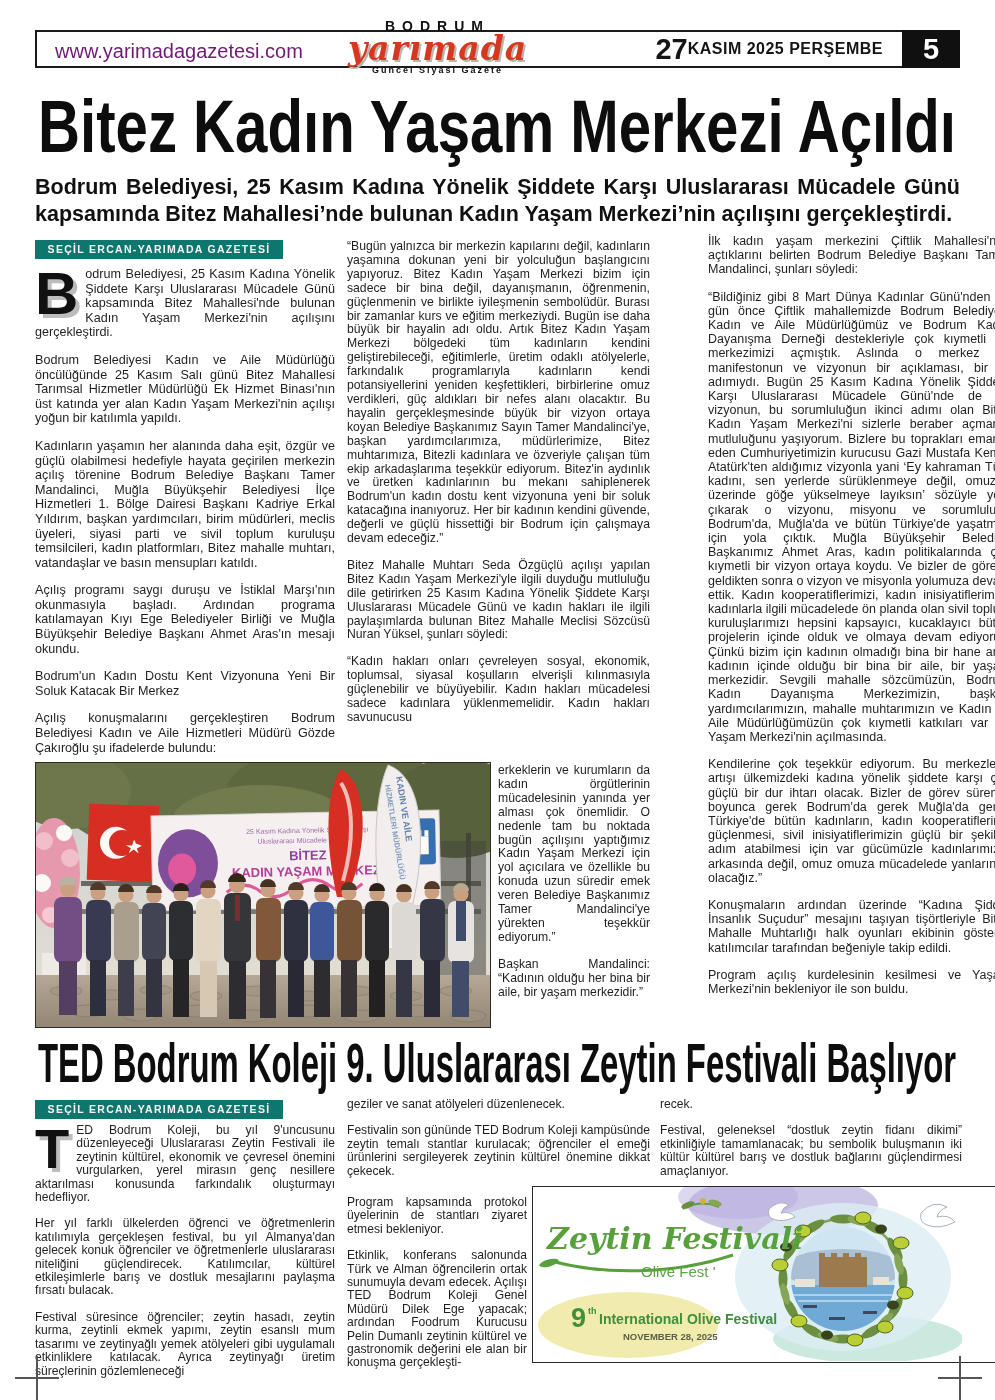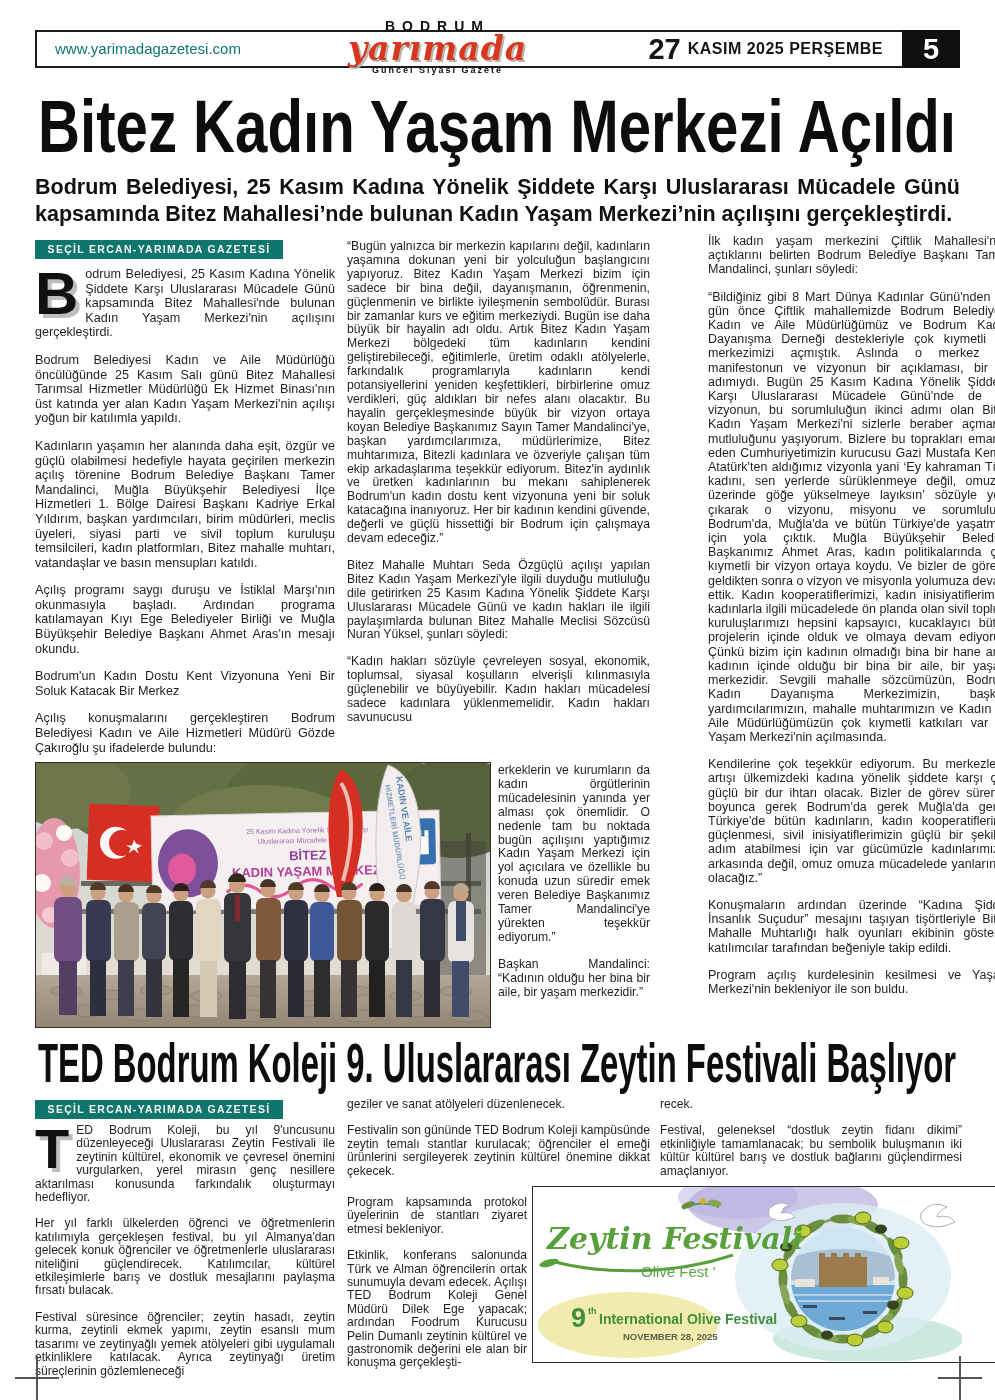--- a/index.html
+++ b/index.html
@@ -2,27 +2,27 @@
 <html><head>
 <meta charset="utf-8">
 <style>
   html,body{margin:0;padding:0;background:#e8e8e8;}
   #page{position:relative;width:995px;height:1400px;background:#ffffff;margin:0 auto;
         font-family:"Liberation Sans",sans-serif;overflow:hidden;}
 
   
   .header-box{position:absolute;left:35px;top:30px;width:925px;height:38px;
               border:2px solid #1b1b1b;box-sizing:border-box;background:#fff;}
-  .site-url{position:absolute;left:18px;top:8px;font-size:15px;color:#0f766e;text-align:center;}
+  .site-url{position:absolute;left:18px;top:8px;font-size:20px;color:#701a75;text-align:center;}
   .masthead{position:absolute;left:0;right:120px;top:-14px;text-align:center;}
   .masthead .city{display:block;font-size:14px;font-weight:bold;letter-spacing:7px;color:#111;}
   .masthead .name{display:block;font-family:"DejaVu Serif",serif;font-style:italic;font-weight:bold;
                   font-size:33px;line-height:30px;color:#d8371f;text-shadow:2px 2px 0 #b9b5ae;letter-spacing:1px;}
   .masthead .tagline{display:block;font-size:9px;font-weight:bold;letter-spacing:2px;color:#111;margin-top:1px;}
-  .date-block{position:absolute;right:75px;top:0;height:34px;display:flex;align-items:center;gap:7px;}
+  .date-block{position:absolute;right:75px;top:0;height:34px;display:flex;align-items:center;}
   .date-day{font-size:29px;font-weight:bold;color:#151515;}
   .date-rest{font-size:16px;font-weight:bold;color:#151515;letter-spacing:.5px;}
   .page-num-box{position:absolute;right:-2px;top:-2px;width:58px;height:38px;background:#101010;
                 color:#fff;font-size:29px;font-weight:bold;display:flex;align-items:center;justify-content:center;}
 
   
   .headline-svg{position:absolute;left:35px;overflow:visible;}
   .headline-svg text{font-family:"Liberation Sans",sans-serif;font-weight:bold;fill:#0d0d0d;}
   .subheadline{position:absolute;left:35px;top:174px;width:925px;font-size:21.5px;font-weight:bold;
                line-height:26.5px;color:#111;text-align:justify;}
@@ -88,21 +88,21 @@
     <p>Bodrum Belediyesi Kadın ve Aile Müdürlüğü öncülüğünde 25 Kasım Salı günü Bitez Mahallesi Tarımsal Hizmetler Müdürlüğü Ek Hizmet Binası'nın üst katında yer alan Kadın Yaşam Merkezi'nin açılışı yoğun bir katılımla yapıldı.</p>
     <p>Kadınların yaşamın her alanında daha eşit, özgür ve güçlü olabilmesi hedefiyle hayata geçirilen merkezin açılış törenine Bodrum Belediye Başkanı Tamer Mandalinci, Muğla Büyükşehir Belediyesi İlçe Hizmetleri 1. Bölge Dairesi Başkanı Kadriye Erkal Yıldırım, başkan yardımcıları, birim müdürleri, meclis üyeleri, siyasi parti ve sivil toplum kuruluşu temsilcileri, kadın platformları, Bitez mahalle muhtarı, vatandaşlar ve basın mensupları katıldı.</p>
     <p>Açılış programı saygı duruşu ve İstiklal Marşı'nın okunmasıyla başladı. Ardından programa katılamayan Kıyı Ege Belediyeler Birliği ve Muğla Büyükşehir Belediye Başkanı Ahmet Aras'ın mesajı okundu.</p>
     <p>Bodrum'un Kadın Dostu Kent Vizyonuna Yeni Bir Soluk Katacak Bir Merkez</p>
     <p>Açılış konuşmalarını gerçekleştiren Bodrum Belediyesi Kadın ve Aile Hizmetleri Müdürü Gözde Çakıroğlu şu ifadelerde bulundu:</p>
   </div>
 
   <div class="col a1c2">
     <p>“Bugün yalnızca bir merkezin kapılarını değil, kadınların yaşamına dokunan yeni bir yolculuğun başlangıcını yapıyoruz. Bitez Kadın Yaşam Merkezi bizim için sadece bir bina değil, dayanışmanın, öğrenmenin, güçlenmenin ve birlikte iyileşmenin sembolüdür. Burası bir zamanlar kurs ve eğitim merkeziydi. Bugün ise daha büyük bir hayalin adı oldu. Artık Bitez Kadın Yaşam Merkezi bölgedeki tüm kadınların kendini geliştirebileceği, eğitimlerle, üretim odaklı atölyelerle, farkındalık programlarıyla kadınların kendi potansiyellerini yeniden keşfettikleri, birbirlerine omuz verdikleri, güç aldıkları bir nefes alanı olacaktır. Bu hayalin gerçekleşmesinde büyük bir vizyon ortaya koyan Belediye Başkanımız Sayın Tamer Mandalinci'ye, başkan yardımcılarımıza, müdürlerimize, Bitez muhtarımıza, Bitezli kadınlara ve özveriyle çalışan tüm ekip arkadaşlarıma teşekkür ediyorum. Bitez'in aydınlık ve üretken kadınlarının bu mekanı sahiplenerek Bodrum'un kadın dostu kent vizyonuna yeni bir soluk katacağına inanıyoruz. Her bir kadının kendini güvende, değerli ve güçlü hissettiği bir Bodrum için çalışmaya devam edeceğiz.”</p>
     <p>Bitez Mahalle Muhtarı Seda Özgüçlü açılışı yapılan Bitez Kadın Yaşam Merkezi'yle ilgili duyduğu mutluluğu dile getirirken 25 Kasım Kadına Yönelik Şiddete Karşı Uluslararası Mücadele Günü ve kadın hakları ile ilgili paylaşımlarda bulunan Bitez Mahalle Meclisi Sözcüsü Nuran Yüksel, şunları söyledi:</p>
-    <p>“Kadın hakları sözüyle çevreleyen sosyal, ekonomik, toplumsal, siyasal koşulların elverişli kılınmasıyla güçlenebilir ve büyüyebilir. Kadın hakları mücadelesi sadece kadınlara yüklenmemelidir. Kadın hakları savunucusu</p>
+    <p>“Kadın hakları onları çevreleyen sosyal, ekonomik, toplumsal, siyasal koşulların elverişli kılınmasıyla güçlenebilir ve büyüyebilir. Kadın hakları mücadelesi sadece kadınlara yüklenmemelidir. Kadın hakları savunucusu</p>
   </div>
 
   <div class="col a1c2n">
     <p>erkeklerin ve kurumların da kadın örgütlerinin mücadelesinin yanında yer alması çok önemlidir. O nedenle tam bu noktada bugün açılışını yaptığımız Kadın Yaşam Merkezi için yol açıcılara ve özellikle bu konuda uzun süredir emek veren Belediye Başkanımız Tamer Mandalinci'ye yürekten teşekkür ediyorum.”</p>
     <p>Başkan Mandalinci: “Kadının olduğu her bina bir aile, bir yaşam merkezidir.”</p>
   </div>
 
   <div class="col a1c3">
     <p>İlk kadın yaşam merkezini Çiftlik Mahallesi'nde açtıklarını belirten Bodrum Belediye Başkanı Tamer Mandalinci, şunları söyledi:</p>
     <p>“Bildiğiniz gibi 8 Mart Dünya Kadınlar Günü'nden bir gün önce Çiftlik mahallemizde Bodrum Belediyesi Kadın ve Aile Müdürlüğümüz ve Bodrum Kadın Dayanışma Derneği destekleriyle çok kıymetli bir merkezimizi açmıştık. Aslında o merkez bu manifestonun ve vizyonun bir açıklaması, bir ilk adımıydı. Bugün 25 Kasım Kadına Yönelik Şiddete Karşı Uluslararası Mücadele Günü'nde de bu vizyonun, bu sorumluluğun ikinci adımı olan Bitez Kadın Yaşam Merkezi'ni sizlerle beraber açmanın mutluluğunu yaşıyorum. Bizlere bu toprakları emanet eden Cumhuriyetimizin kurucusu Gazi Mustafa Kemal Atatürk'ten aldığımız vizyonla yani ‘Ey kahraman Türk kadını, sen yerlerde sürüklenmeye değil, omuzlar üzerinde göğe yükselmeye layıksın’ sözüyle yola çıkarak o vizyonu, misyonu ve sorumluluğu Bodrum'da, Muğla'da ve bütün Türkiye'de yaşatmak için yola çıktık. Muğla Büyükşehir Belediye Başkanımız Ahmet Aras, kadın politikalarında çok kıymetli bir vizyon ortaya koydu. Ve bizler de göreve geldikten sonra o vizyon ve misyonla yolumuza devam ettik. Kadın kooperatiflerimizi, kadın inisiyatiflerimizi, kadınlarla ilgili mücadelede ön planda olan sivil toplum kuruluşlarımızı hepsini kapsayıcı, kucaklayıcı bütün projelerin içinde olduk ve olmaya devam ediyoruz. Çünkü bizim için kadının olmadığı bina bir hane ama kadının içinde olduğu bir bina bir aile, bir yaşam merkezidir. Sevgili mahalle sözcümüzün, Bodrum Kadın Dayanışma Merkezimizin, başkan yardımcılarımızın, mahalle muhtarımızın ve Kadın ve Aile Müdürlüğümüzün çok kıymetli katkıları var bu Yaşam Merkezi'nin açılmasında.</p>

